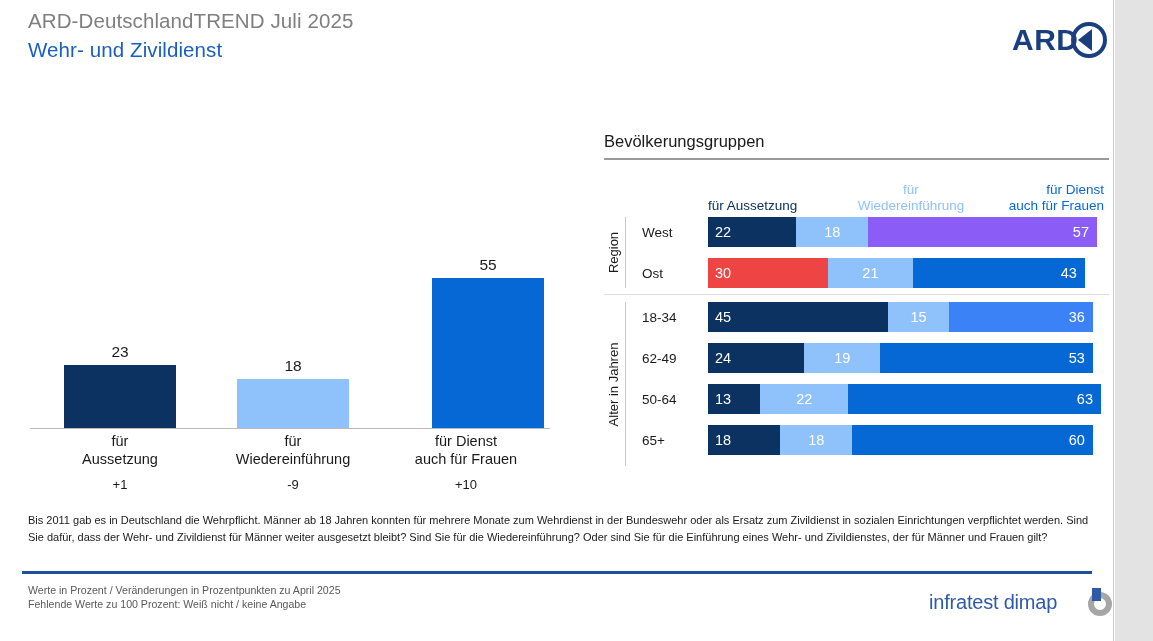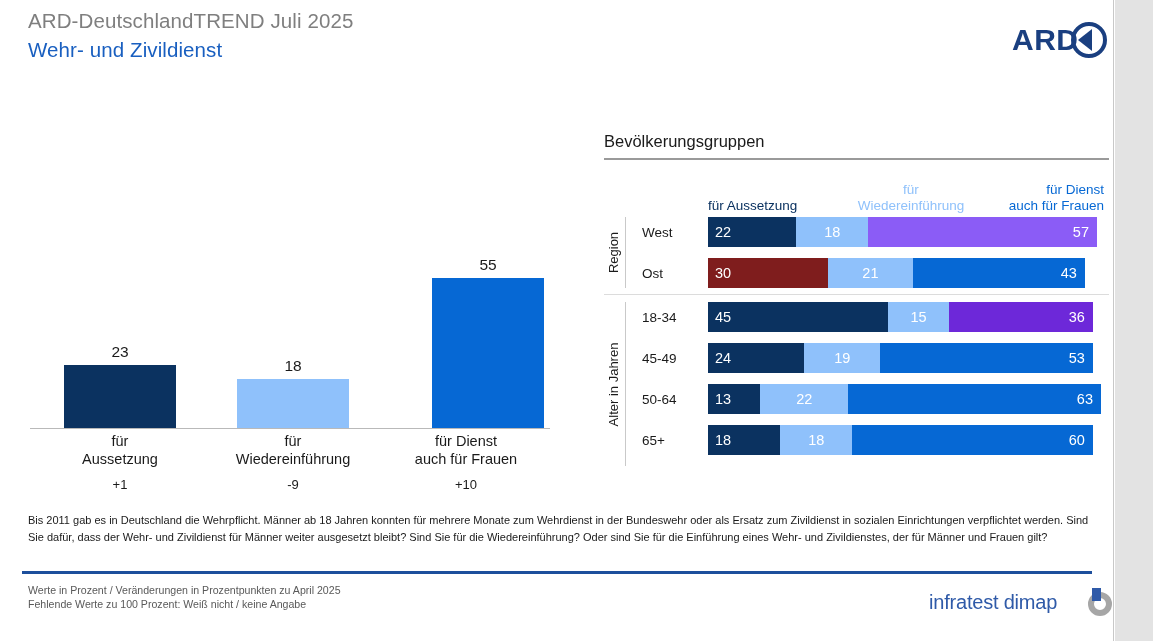--- a/index.html
+++ b/index.html
@@ -213,21 +213,21 @@
             </div>
             <div class="seg seg-c" style="width:57%;background:#8b5cf6;">
               <div class="seg-lab">57</div>
             </div>
           </div>
         </div>
 
         <div class="row">
           <div class="row-label">Ost</div>
           <div class="row-bar">
-            <div class="seg seg-a" style="width:30%;background:#7f1d1d;">
+            <div class="seg seg-a" style="width:30%;background:#ef4444;">
               <div class="seg-lab">30</div>
             </div>
             <div class="seg seg-b" style="width:21%;background:#8fc1fb;">
               <div class="seg-lab">21</div>
             </div>
             <div class="seg seg-c" style="width:43%;background:#0668d4;">
               <div class="seg-lab">43</div>
             </div>
           </div>
         </div>
@@ -243,28 +243,28 @@
 
         <div class="row">
           <div class="row-label">18-34</div>
           <div class="row-bar">
             <div class="seg seg-a" style="width:45%;background:#0b3260;">
               <div class="seg-lab">45</div>
             </div>
             <div class="seg seg-b" style="width:15%;background:#8fc1fb;">
               <div class="seg-lab">15</div>
             </div>
-            <div class="seg seg-c" style="width:36%;background:#6d28d9;">
+            <div class="seg seg-c" style="width:36%;background:#3b82f6;">
               <div class="seg-lab">36</div>
             </div>
           </div>
         </div>
 
         <div class="row">
-          <div class="row-label">45-49</div>
+          <div class="row-label">62-49</div>
           <div class="row-bar">
             <div class="seg seg-a" style="width:24%;background:#0b3260;">
               <div class="seg-lab">24</div>
             </div>
             <div class="seg seg-b" style="width:19%;background:#8fc1fb;">
               <div class="seg-lab">19</div>
             </div>
             <div class="seg seg-c" style="width:53%;background:#0668d4;">
               <div class="seg-lab">53</div>
             </div>

